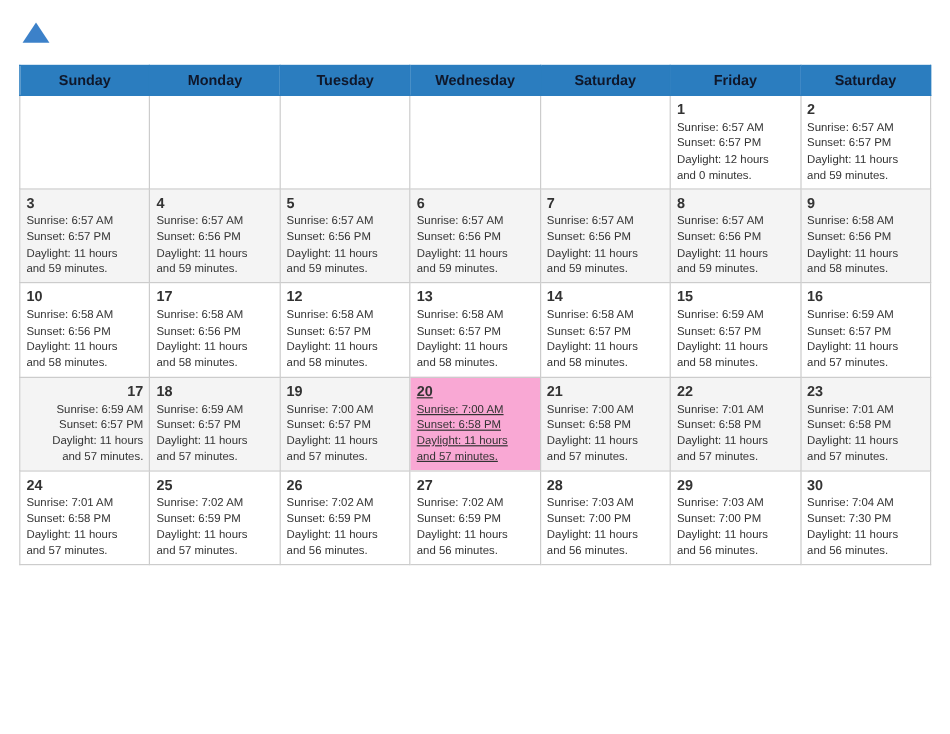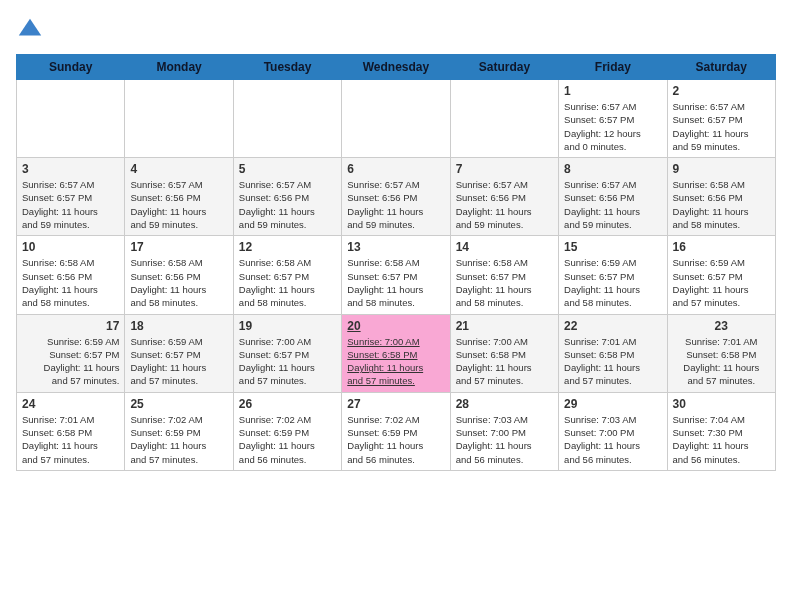--- a/index.html
+++ b/index.html
@@ -285,21 +285,21 @@
 Daylight: 11 hours
 and 57 minutes.</div>
         </td>
         <td style="background: rgb(244, 244, 244);">
           <span class="day-num">22</span>
           <div class="day-info" style="white-space: pre-line;">Sunrise: 7:01 AM
 Sunset: 6:58 PM
 Daylight: 11 hours
 and 57 minutes.</div>
         </td>
-        <td style="background: rgb(244, 244, 244); text-align: center;">
+        <td style="background: rgb(244, 244, 244);">
           <span class="day-num">23</span>
           <div class="day-info" style="white-space: pre-line;">Sunrise: 7:01 AM
 Sunset: 6:58 PM
 Daylight: 11 hours
 and 57 minutes.</div>
         </td>
       </tr>
       <tr>
         <td>
           <span class="day-num">24</span>

